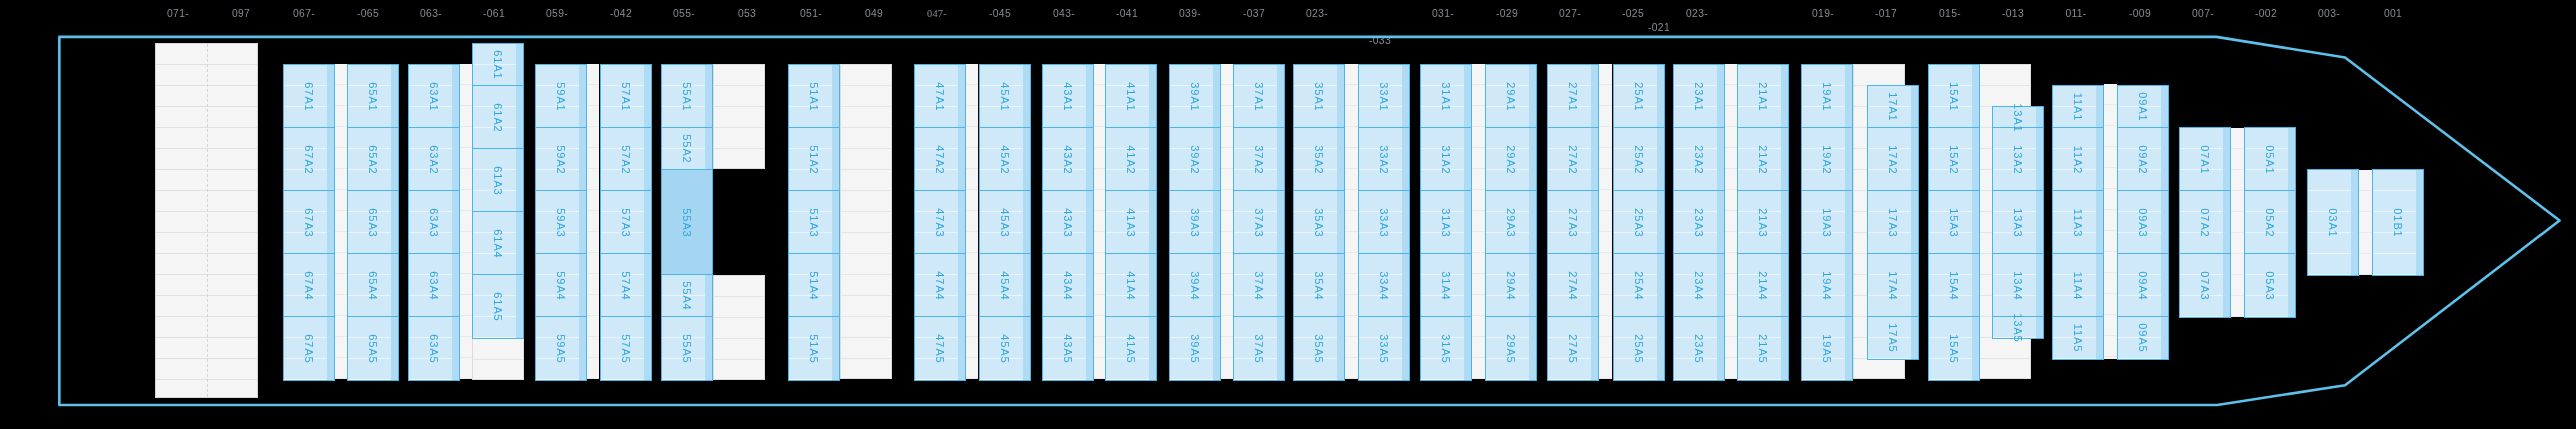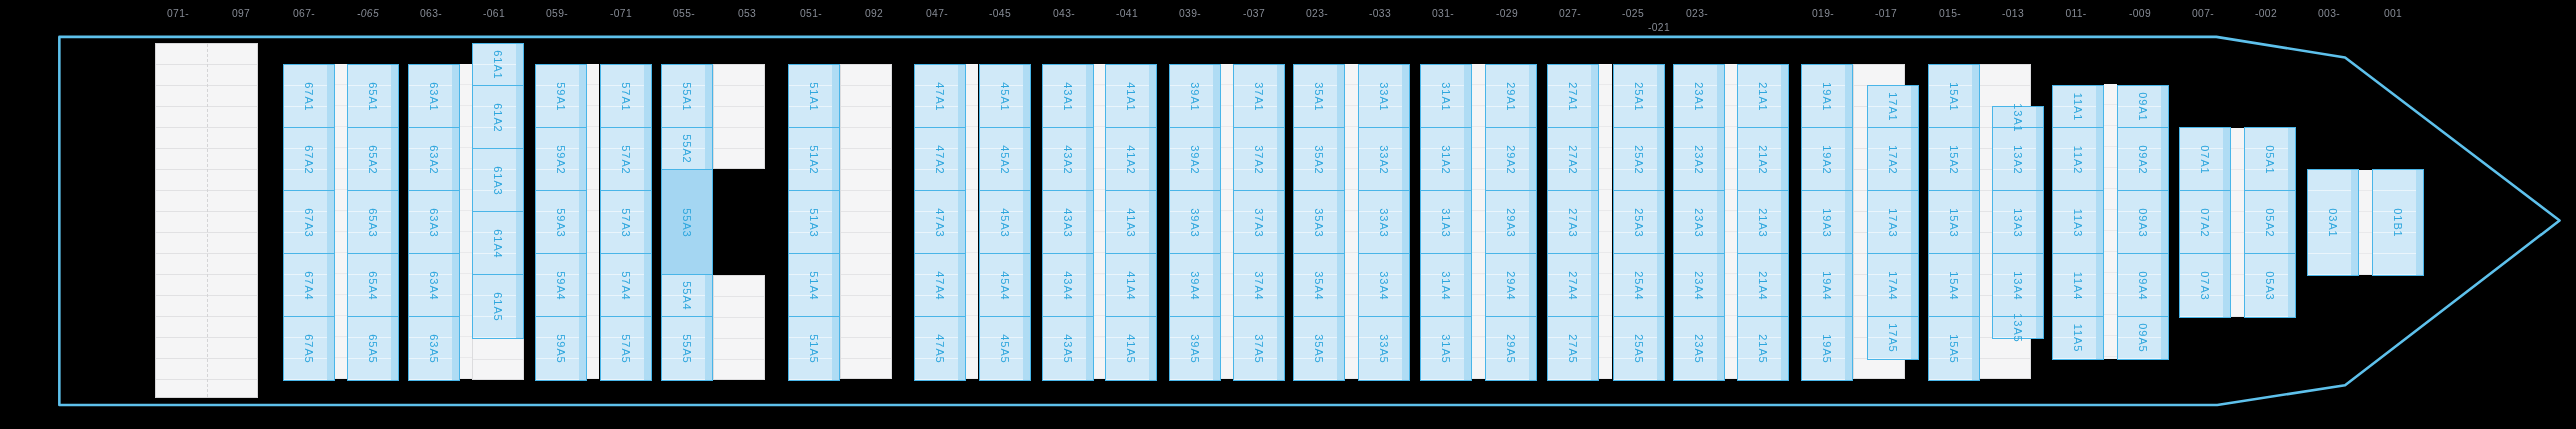--- a/index.html
+++ b/index.html
@@ -27,37 +27,37 @@
 <body>
 
 <div id="canvas">
   <svg id="hull-svg" width="2576" height="429" viewBox="0 0 3000 500">
     <polygon id="hull-poly" fill="none" stroke-linejoin="round" stroke-linecap="round" points="68,43 2582,43 2732,67 2982,257 2732,449 2583,472 68,472" stroke="#5ec1ec" stroke-width="3"></polygon>
   </svg>
   <div id="ruler">
       <span class="ruler-label" style="left: 178px;">071-</span>
       <span class="ruler-label" style="left: 241px;">097</span>
       <span class="ruler-label" style="left: 304px;">067-</span>
-      <span class="ruler-label" style="left: 368px; font-style: italic;">-065</span>
+      <span class="ruler-label" style="left: 368px;">-065</span>
       <span class="ruler-label" style="left: 431px;">063-</span>
       <span class="ruler-label" style="left: 494px;">-061</span>
       <span class="ruler-label" style="left: 557px;">059-</span>
-      <span class="ruler-label" style="left: 621px;">-071</span>
+      <span class="ruler-label" style="left: 621px;">-042</span>
       <span class="ruler-label" style="left: 684px;">055-</span>
       <span class="ruler-label" style="left: 747px;">053</span>
       <span class="ruler-label" style="left: 811px;">051-</span>
-      <span class="ruler-label" style="left: 874px;">092</span>
-      <span class="ruler-label" style="left: 937px;">047-</span>
+      <span class="ruler-label" style="left: 874px;">049</span>
+      <span class="ruler-label" style="left: 937px; font-family: Liberation Serif, serif;">047-</span>
       <span class="ruler-label" style="left: 1000px;">-045</span>
       <span class="ruler-label" style="left: 1064px;">043-</span>
       <span class="ruler-label" style="left: 1127px;">-041</span>
       <span class="ruler-label" style="left: 1190px;">039-</span>
       <span class="ruler-label" style="left: 1254px;">-037</span>
       <span class="ruler-label" style="left: 1317px;">023-</span>
-      <span class="ruler-label" style="left: 1380px;">-033</span>
+      <span class="ruler-label" style="left: 1380px; margin-top: 27px;">-033</span>
       <span class="ruler-label" style="left: 1443px;">031-</span>
       <span class="ruler-label" style="left: 1507px;">-029</span>
       <span class="ruler-label" style="left: 1570px;">027-</span>
       <span class="ruler-label" style="left: 1633px;">-025</span>
       <span class="ruler-label" style="left: 1697px;">023-</span>
       <span class="ruler-label" style="left: 1659px; margin-top: 14px;">-021</span>
       <span class="ruler-label" style="left: 1823px;">019-</span>
       <span class="ruler-label" style="left: 1886px;">-017</span>
       <span class="ruler-label" style="left: 1950px;">015-</span>
       <span class="ruler-label" style="left: 2013px;">-013</span>

